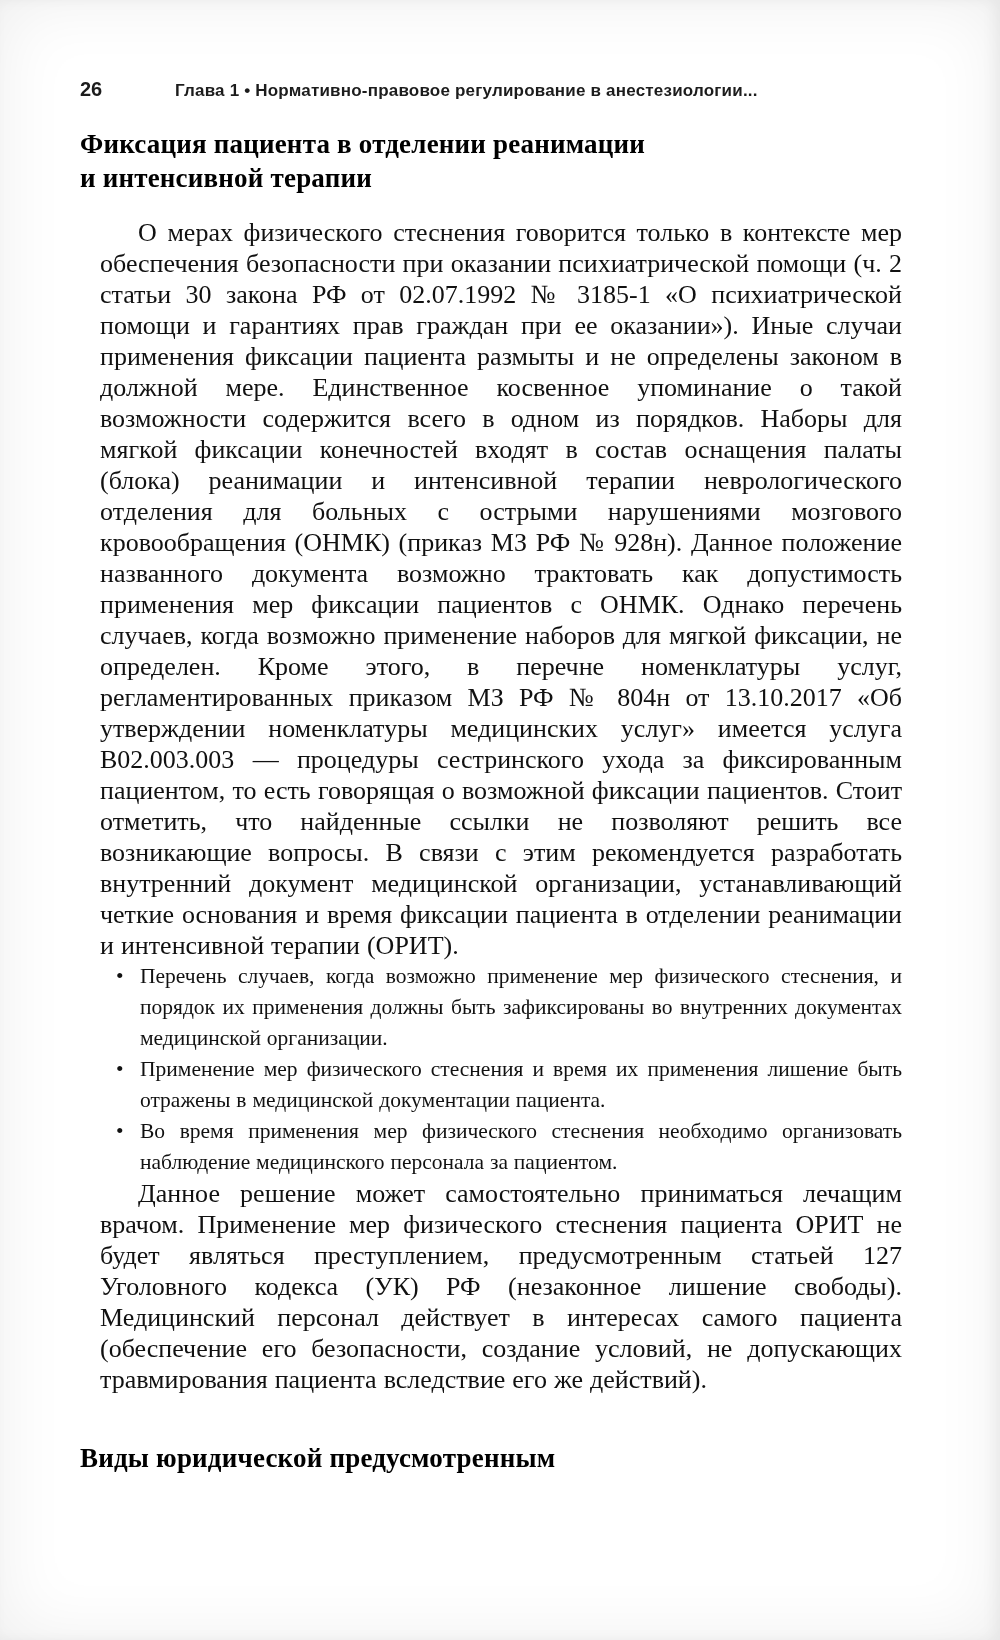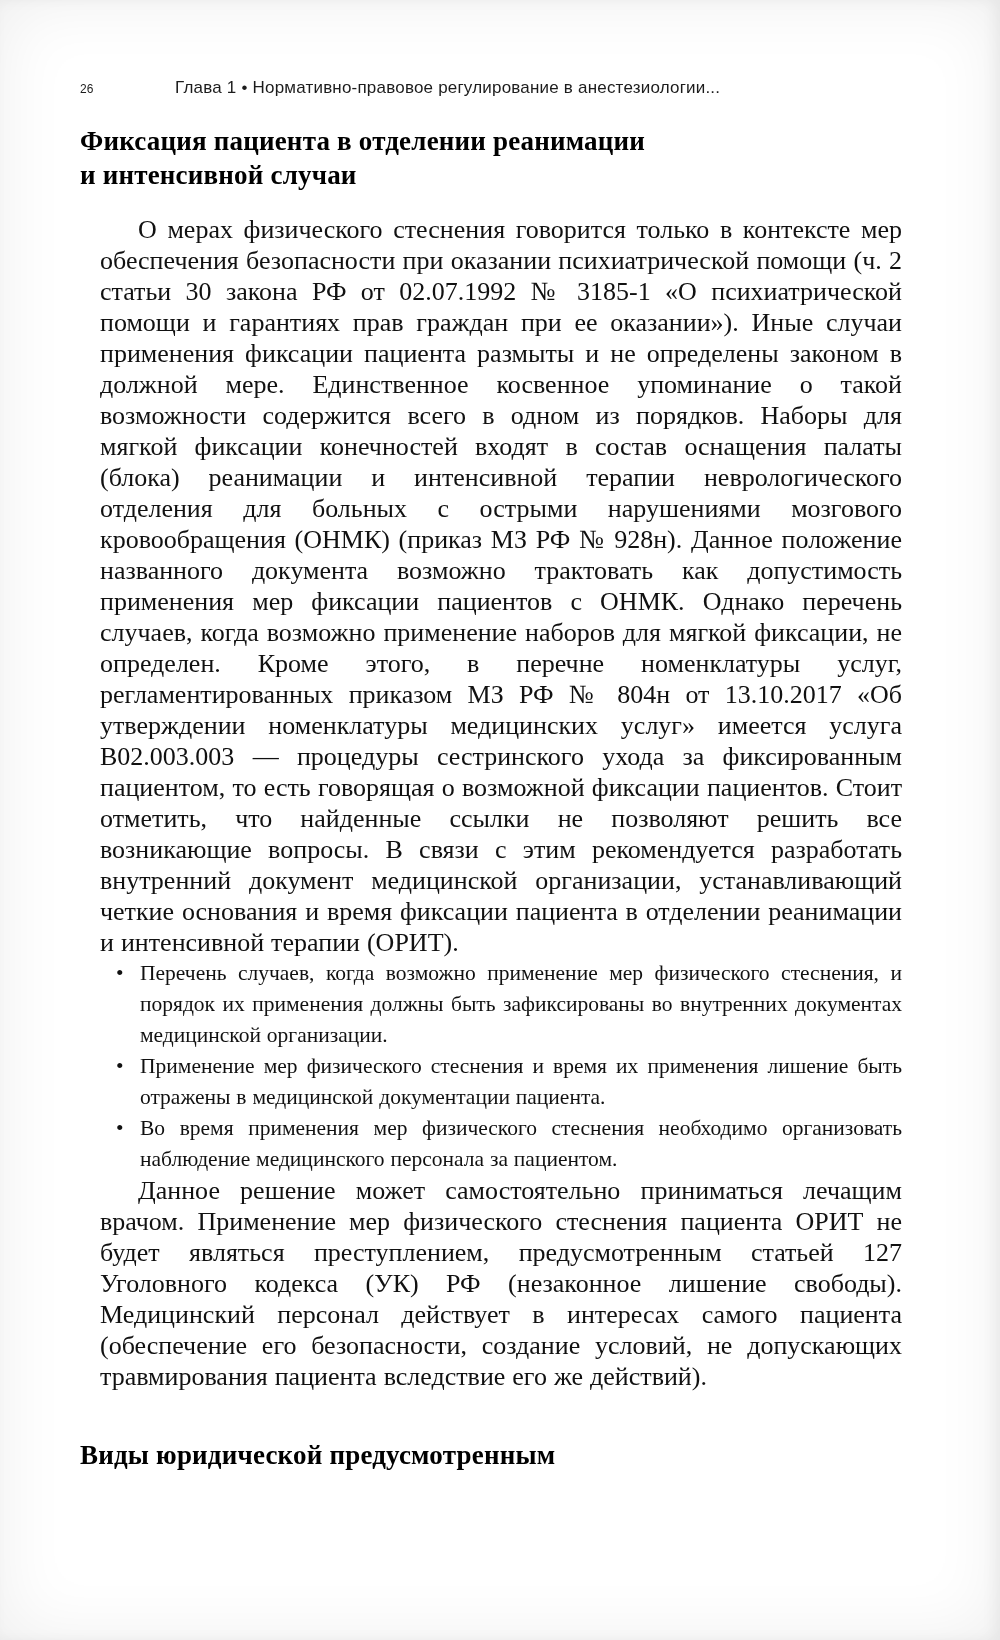--- a/index.html
+++ b/index.html
@@ -22,27 +22,27 @@
   
   .running-head {
     display: flex;
     align-items: baseline;
     font-family: "Liberation Sans", sans-serif;
     font-size: 17px;
     color: #1c1c1c;
     margin-bottom: 26px;
   }
   .page-number {
-    font-weight: 400;
-    font-size: 12px;
+    font-weight: 700;
+    font-size: 20px;
     width: 95px;
     flex: 0 0 95px;
   }
   .running-title {
-    font-weight: 400;
+    font-weight: 700;
     letter-spacing: 0.2px;
   }
 
   
   h1.section-heading {
     font-family: Liberation Serif, serif;
     font-weight: 700;
     font-size: 27px;
     line-height: 34px;
     color: #000000;
@@ -88,21 +88,21 @@
 </head>
 <body>
 
 <div class="page">
 
   <div class="running-head">
     <span class="page-number">26</span>
     <span class="running-title">Глава 1 • Нормативно-правовое регулирование в анестезиологии...</span>
   </div>
 
-  <h1 class="section-heading"><span>Фиксация пациента в отделении реанимации</span><br><span>и интенсивной случаи</span></h1>
+  <h1 class="section-heading"><span>Фиксация пациента в отделении реанимации</span><br><span>и интенсивной терапии</span></h1>
 
   <div class="body-text">
     <p>О мерах физического стеснения говорится только в контексте мер обеспечения безопасности при оказании психиатрической помощи (ч. 2 статьи 30 закона РФ от 02.07.1992 № 3185-1 «О психиатрической помощи и гарантиях прав граждан при ее оказании»). Иные случаи применения фиксации пациента размыты и не определены законом в должной мере. Единственное косвенное упоминание о такой возможности содержится всего в одном из порядков. Наборы для мягкой фиксации конечностей входят в состав оснащения палаты (блока) реанимации и интенсивной терапии неврологического отделения для больных с острыми нарушениями мозгового кровообращения (ОНМК) (приказ МЗ РФ № 928н). Данное положение названного документа возможно трактовать как допустимость применения мер фиксации пациентов с ОНМК. Однако перечень случаев, когда возможно применение наборов для мягкой фиксации, не определен. Кроме этого, в перечне номенклатуры услуг, регламентированных приказом МЗ РФ № 804н от 13.10.2017 «Об утверждении номенклатуры медицинских услуг» имеется услуга В02.003.003 — процедуры сестринского ухода за фиксированным пациентом, то есть говорящая о возможной фиксации пациентов. Стоит отметить, что найденные ссылки не позволяют решить все возникающие вопросы. В связи с этим рекомендуется разработать внутренний документ медицинской организации, устанавливающий четкие основания и время фиксации пациента в отделении реанимации и интенсивной терапии (ОРИТ).</p>
   </div>
 
   <div class="bullet-list">
     <div class="bullet-item">
       <span class="marker">•</span>
       <span>Перечень случаев, когда возможно применение мер физического стеснения, и порядок их применения должны быть зафиксированы во внутренних документах медицинской организации.</span>
     </div>

